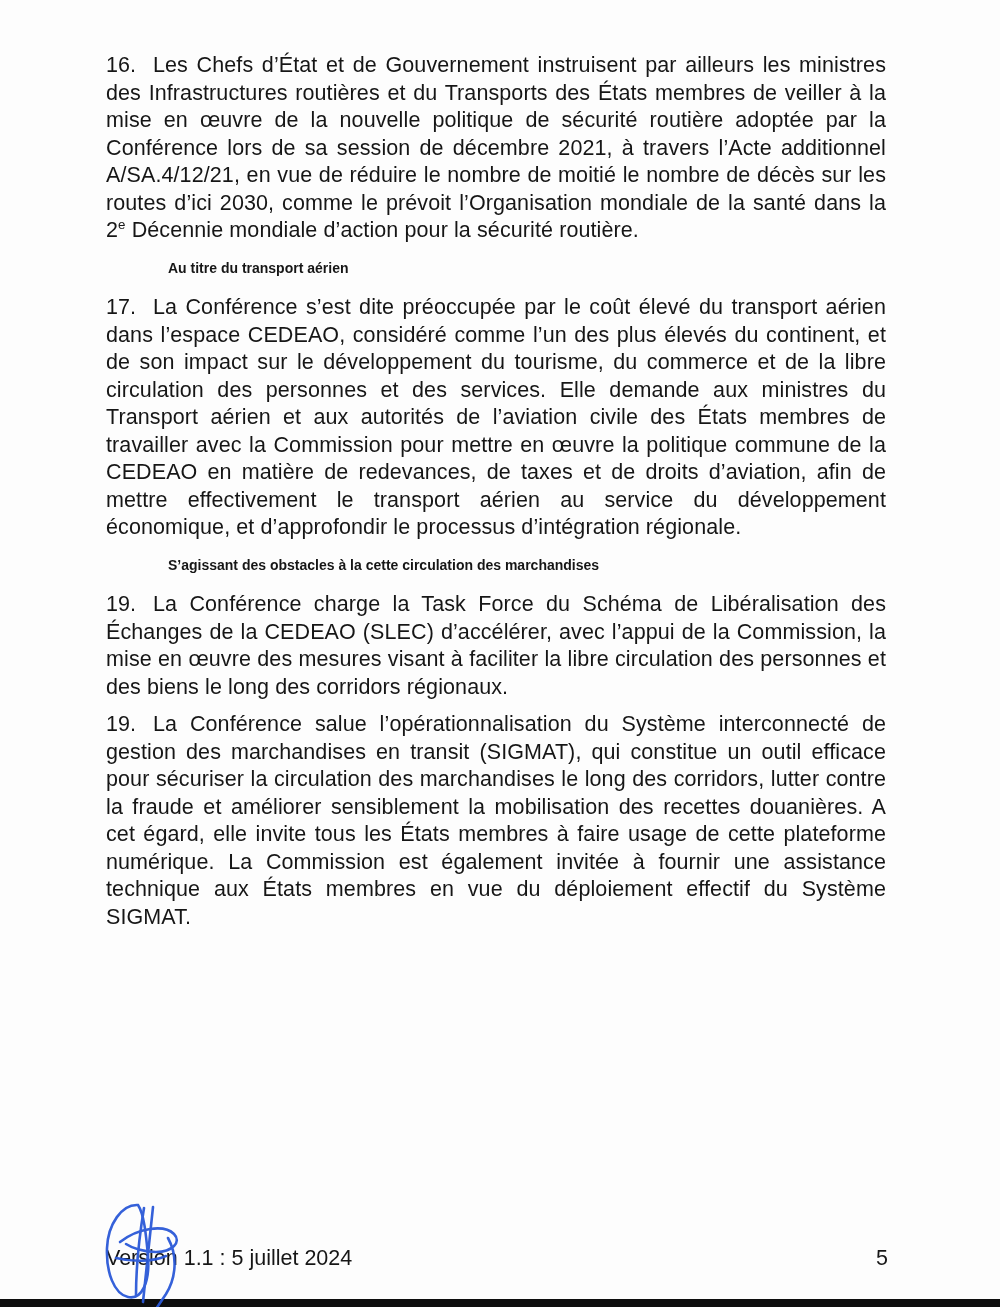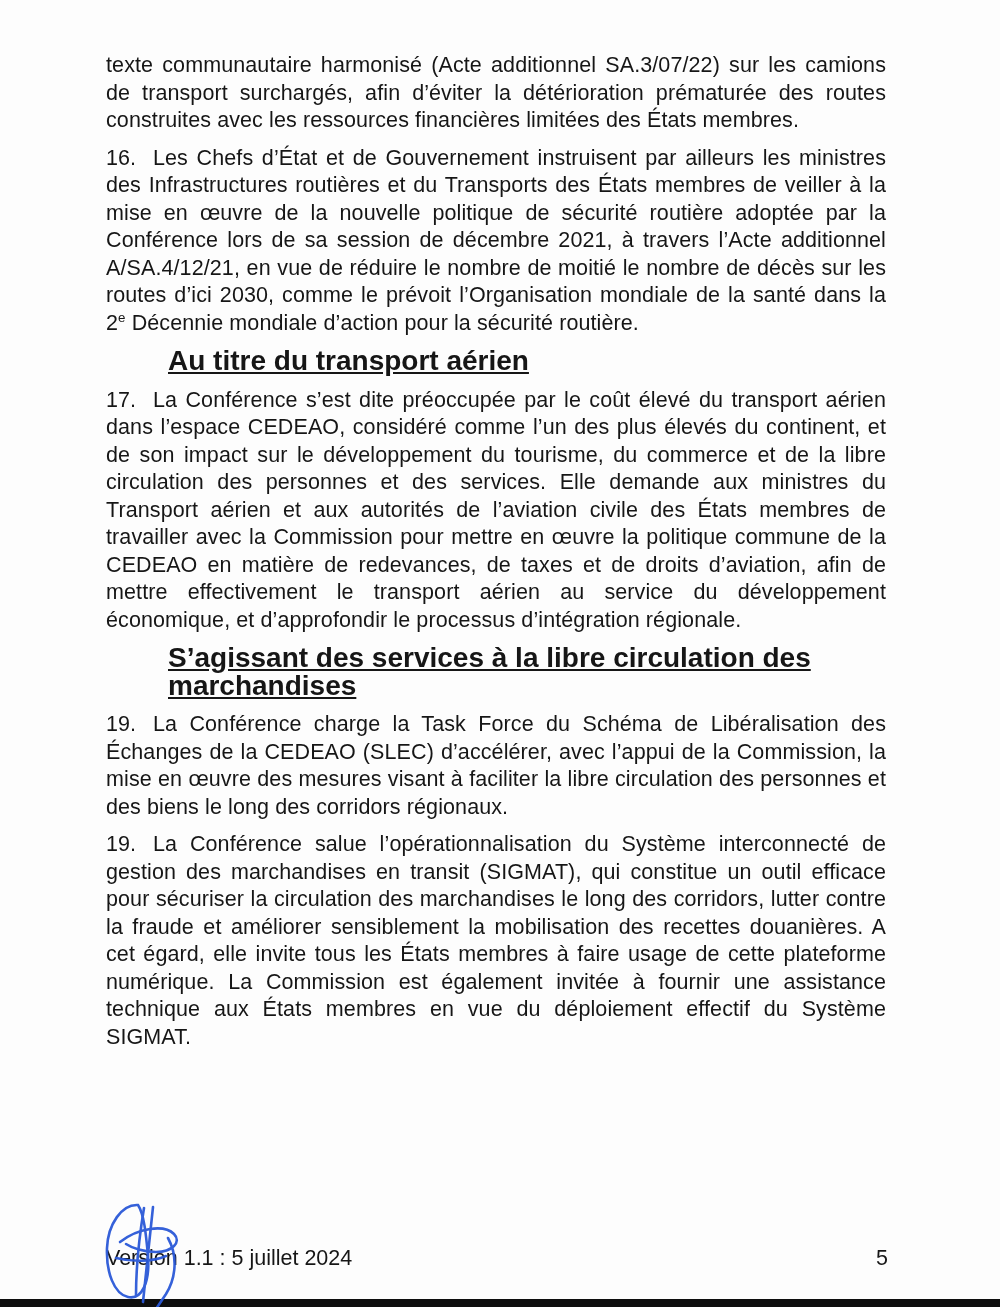--- a/index.html
+++ b/index.html
@@ -36,25 +36,24 @@
     width: 47px;
   }
 
   .sup {
     font-size: 0.62em;
     vertical-align: super;
     line-height: 0;
   }
 
   .heading {
-    font-size: 28px;
+    font-size: 14px;
     line-height: 27.5px;
     font-weight: bold;
     margin: 3px 0 12px 62px;
-    text-decoration: underline;
   }
 
   .footer {
     position: absolute;
     left: 106px;
     right: 112px;
     top: 1244px;
     display: flex;
     justify-content: space-between;
     font-size: 21.5px;
@@ -79,29 +78,28 @@
     background: #0e0e0e;
   }
 </style>
 </head>
 <body>
 
 <div class="page">
 
   <main class="content">
 
-    <p class="para"><span>texte communautaire harmonisé (Acte additionnel SA.3/07/22) sur les camions de transport surchargés, afin d’éviter la détérioration prématurée des routes construites avec les ressources financières limitées des États membres.</span></p>
 
     <p class="para"><span class="num">16.</span><span>Les Chefs d’État et de Gouvernement instruisent par ailleurs les ministres des Infrastructures routières et du Transports des États membres de veiller à la mise en œuvre de la nouvelle politique de sécurité routière adoptée par la Conférence lors de sa session de décembre 2021, à travers l’Acte additionnel A/SA.4/12/21, en vue de réduire le nombre de moitié le nombre de décès sur les routes d’ici 2030, comme le prévoit l’Organisation mondiale de la santé dans la 2</span><sup class="sup">e</sup><span> Décennie mondiale d’action pour la sécurité routière.</span></p>
 
     <h2 class="heading">Au titre du transport aérien</h2>
 
     <p class="para"><span class="num">17.</span><span>La Conférence s’est dite préoccupée par le coût élevé du transport aérien dans l’espace CEDEAO, considéré comme l’un des plus élevés du continent, et de son impact sur le développement du tourisme, du commerce et de la libre circulation des personnes et des services. Elle demande aux ministres du Transport aérien et aux autorités de l’aviation civile des États membres de travailler avec la Commission pour mettre en œuvre la politique commune de la CEDEAO en matière de redevances, de taxes et de droits d’aviation, afin de mettre effectivement le transport aérien au service du développement économique, et d’approfondir le processus d’intégration régionale.</span></p>
 
-    <h2 class="heading">S’agissant des services à la libre circulation des marchandises</h2>
+    <h2 class="heading">S’agissant des obstacles à la cette circulation des marchandises</h2>
 
     <p class="para"><span class="num">19.</span><span>La Conférence charge la Task Force du Schéma de Libéralisation des Échanges de la CEDEAO (SLEC) d’accélérer, avec l’appui de la Commission, la mise en œuvre des mesures visant à faciliter la libre circulation des personnes et des biens le long des corridors régionaux.</span></p>
 
     <p class="para"><span class="num">19.</span><span>La Conférence salue l’opérationnalisation du Système interconnecté de gestion des marchandises en transit (SIGMAT), qui constitue un outil efficace pour sécuriser la circulation des marchandises le long des corridors, lutter contre la fraude et améliorer sensiblement la mobilisation des recettes douanières. A cet égard, elle invite tous les États membres à faire usage de cette plateforme numérique. La Commission est également invitée à fournir une assistance technique aux États membres en vue du déploiement effectif du Système SIGMAT.</span></p>
 
   </main>
 
   <svg class="signature" width="104" height="112" viewBox="0 0 104 112" fill="none" xmlns="http://www.w3.org/2000/svg">
     <g stroke="#2b59d8" stroke-width="2.6" stroke-linecap="round" fill="none" opacity="0.95">
       <path d="M40,7 C24,6 10,26 9,50 C8,74 16,96 30,99 C44,102 52,84 50,58 C48,36 46,16 40,7 Z"></path>

